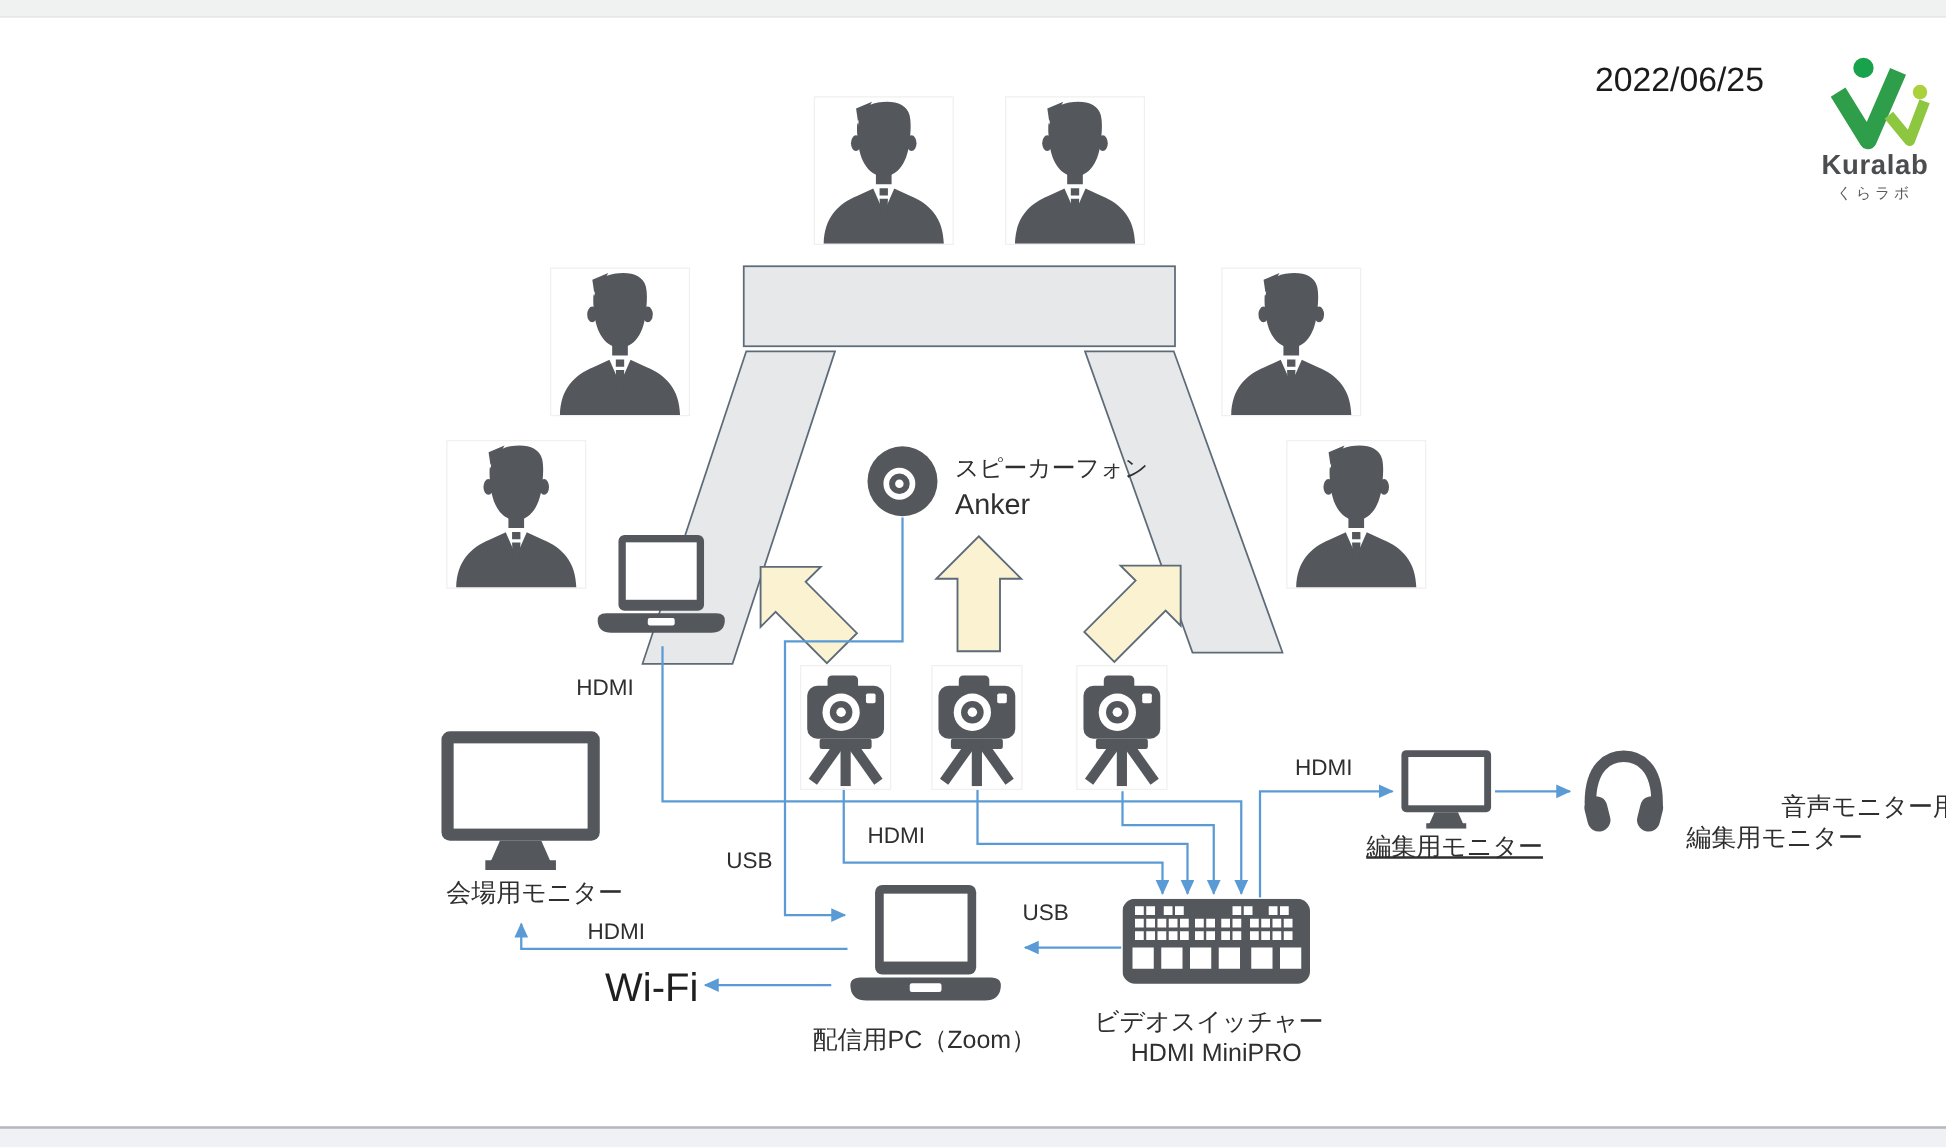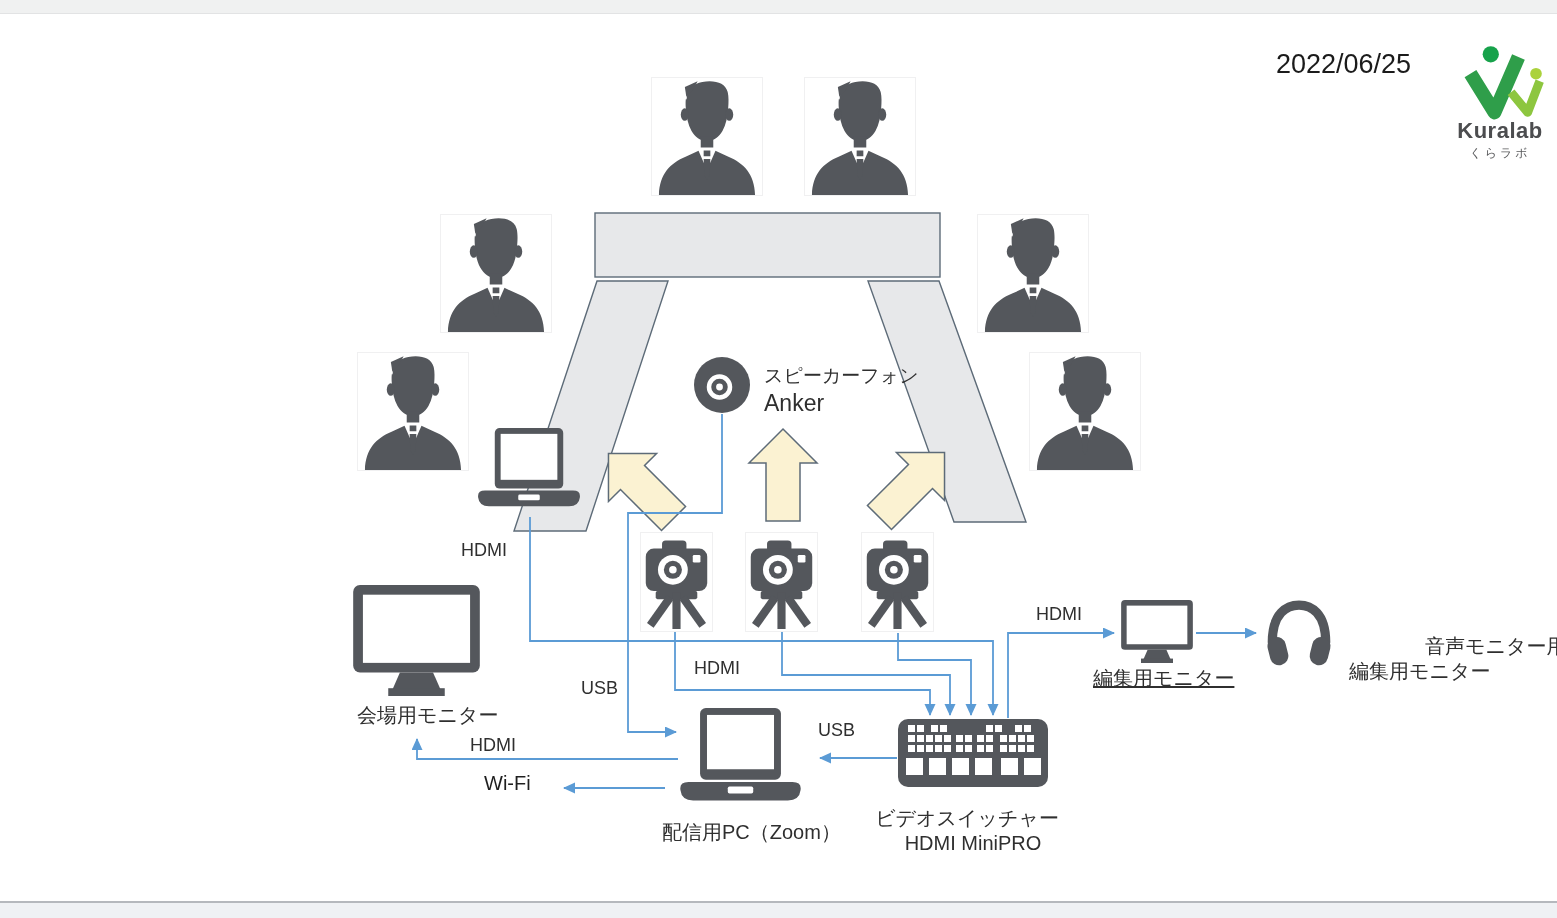--- a/index.html
+++ b/index.html
@@ -169,29 +169,29 @@
     </div>
   <div class="lbl" style="left:694px;top:658px;">HDMI</div>
 
   <div class="ic" style="left:351px;top:583px;width:131px;height:113px;">
     <svg viewBox="0 0 134 116">
         <use href="#monitor-shape"></use>
       </svg>
   </div>
   <div class="lbl lbl-lg" style="left:357px;top:703px;">会場用モニター</div>
   <div class="lbl" style="left:470px;top:735px;">HDMI</div>
-  <div class="lbl" style="left:484px;top:771px;font-size:20px;color:#1f1f1f;">Wi-Fi</div>
+  <div class="lbl" style="left:484px;top:771px;font-size:32px;color:#1f1f1f;">Wi-Fi</div>
   <div class="lbl" style="left:581px;top:678px;">USB</div>
 
   <div class="ic" style="left:648px;top:708px;width:185px;height:104px;">
     <svg viewBox="0 0 110 90">
         <use href="#laptop-shape"></use>
       </svg>
   </div>
-  <div class="lbl lbl-lg" style="left:650px;top:820px;margin-left:12px;">配信用PC（Zoom）</div>
+  <div class="lbl lbl-lg" style="left:650px;top:820px;">配信用PC（Zoom）</div>
   <div class="lbl" style="left:818px;top:720px;">USB</div>
 
   <div class="ic" style="left:898px;top:719px;width:150px;height:70px;">
     <svg viewBox="0 0 150 70">
       <rect x="0" y="0" width="150" height="68" rx="10" fill="var(--icon-gray)"></rect>
       <g fill="#ffffff">
         <rect x="10" y="6" width="7" height="7"></rect>
           <rect x="19" y="6" width="7" height="7"></rect>
         <rect x="33" y="6" width="7" height="7"></rect>
           <rect x="42" y="6" width="7" height="7"></rect>

